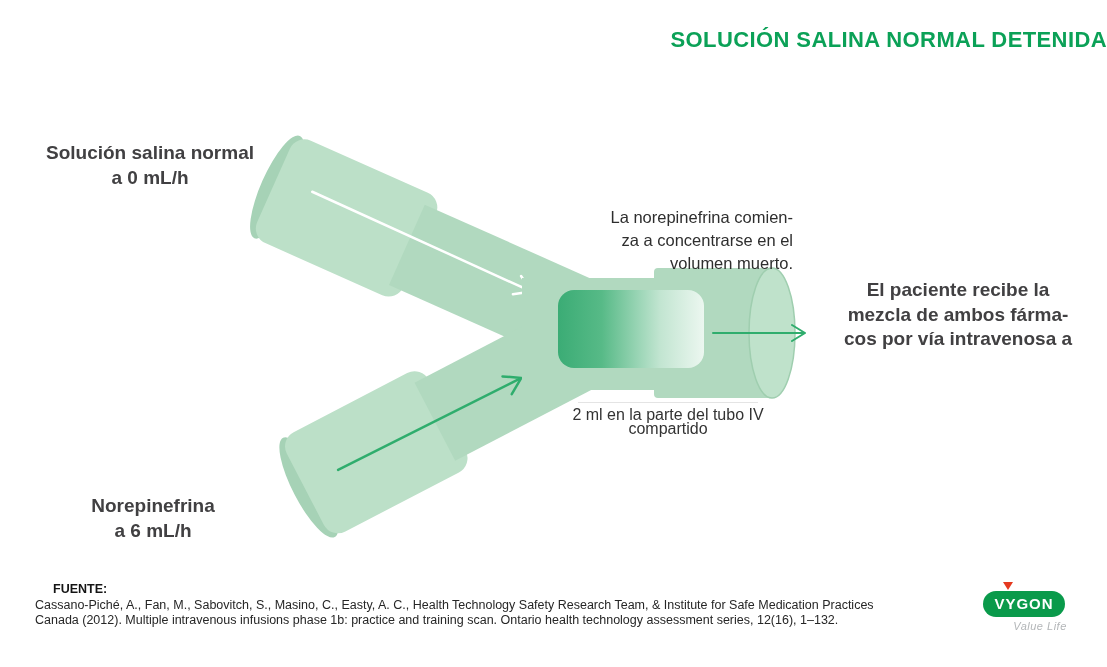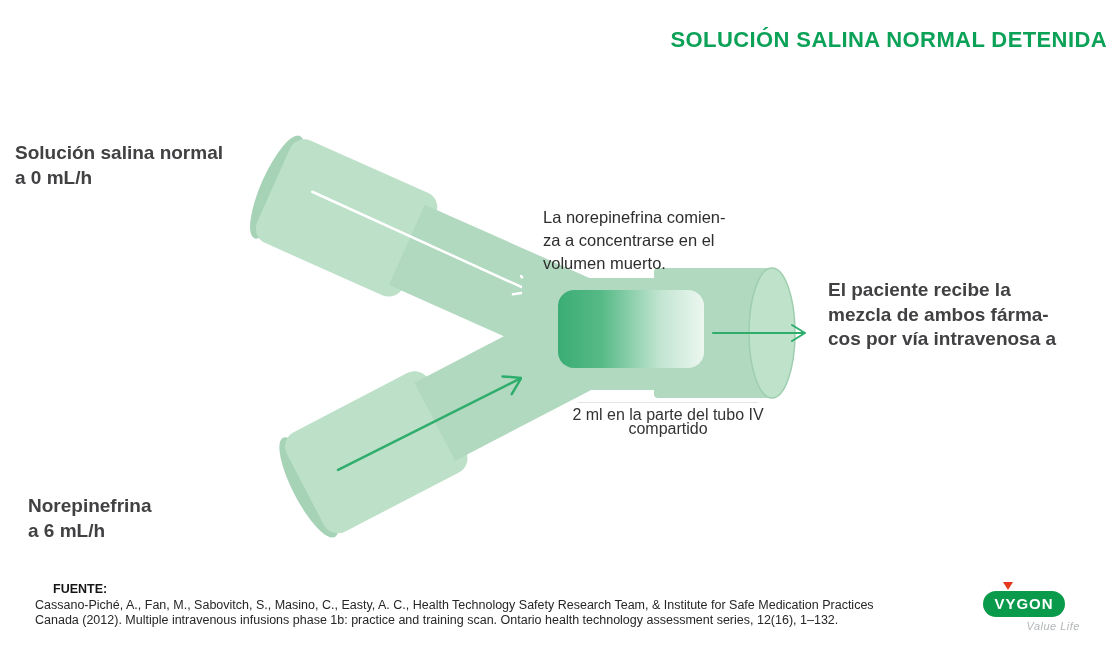--- a/index.html
+++ b/index.html
@@ -2,43 +2,43 @@
 <html style="--title-green: #0ba157; --text-dark: #414042; --tube: #b1d9bf; --connector: #bce0c8; --cap-edge: #a6d2b6; --ellipse-face: #bfe2cb; --ellipse-rim: #9fceaf; --gradient-start: #3bac75; --gradient-end: #ecf7f0; --arrow-green: #2fad6d; --logo-green: #0a9a4b; --logo-red: #e5391f;"><head>
 <meta charset="utf-8">
 <style>
   html,body{margin:0;padding:0;background:#fff;}
   body{font-family:"Liberation Sans","DejaVu Sans",sans-serif;}
   .canvas{position:relative;width:1107px;height:667px;background:#fff;overflow:hidden;}
 
   .title{position:absolute;top:27px;left:0;width:100%;text-align:right;
          font-size:22px;font-weight:bold;letter-spacing:0.4px;color:var(--title-green,#0ba157);}
 
-  .lbl{position:absolute;color:var(--text-dark,#414042);font-weight:bold;}
+  .lbl{position:absolute;text-align:center;color:var(--text-dark,#414042);font-weight:bold;}
   .lbl-saline{left:15px;top:140px;width:270px;font-size:19px;line-height:25px;}
   .lbl-norepi{left:28px;top:493px;width:250px;font-size:19px;line-height:25px;}
   .lbl-patient{left:828px;top:278px;width:260px;font-size:19px;line-height:24.5px;}
 
-  .note-dead{position:absolute;left:543px;top:206px;width:250px;text-align:left;
+  .note-dead{position:absolute;left:543px;top:206px;width:250px;text-align:right;
              font-size:16.5px;line-height:23px;color:#2e2e2e;}
   .note-shared{position:absolute;left:553px;top:408px;width:230px;text-align:center;
                font-size:16px;line-height:14px;color:#333;}
   .hairline{position:absolute;left:578px;top:402px;width:180px;height:1px;background:#e4e4e4;}
 
   .source{position:absolute;left:35px;top:582px;width:880px;font-size:12.5px;color:#262626;}
   .source .head{font-weight:bold;color:#151515;margin-bottom:2px;padding-left:18px;}
   .source .cit{line-height:15px;}
 
   .logo{position:absolute;left:978px;top:578px;width:110px;height:62px;}
   .logo .pill{position:absolute;left:5px;top:13px;width:82px;height:26px;border-radius:13px;
               background:var(--logo-green,#0a9a4b);color:#ffffff;font-weight:bold;font-size:15px;
               letter-spacing:1px;text-align:center;line-height:26px;}
   .logo .tri{position:absolute;left:25px;top:4px;width:0;height:0;
              border-left:5px solid transparent;border-right:5px solid transparent;
              border-top:8px solid var(--logo-red,#e5391f);}
-  .logo .tag{position:absolute;left:22px;top:42px;width:80px;text-align:right;
+  .logo .tag{position:absolute;left:22px;top:42px;width:80px;text-align:center;
              font-size:11px;font-style:italic;letter-spacing:0.5px;color:#b3b6b8;}
 
   svg{position:absolute;left:0;top:0;}
 </style>
 </head>
 <body>
 
 <div class="canvas">
 
   <div class="title">SOLUCIÓN SALINA NORMAL DETENIDA</div>

